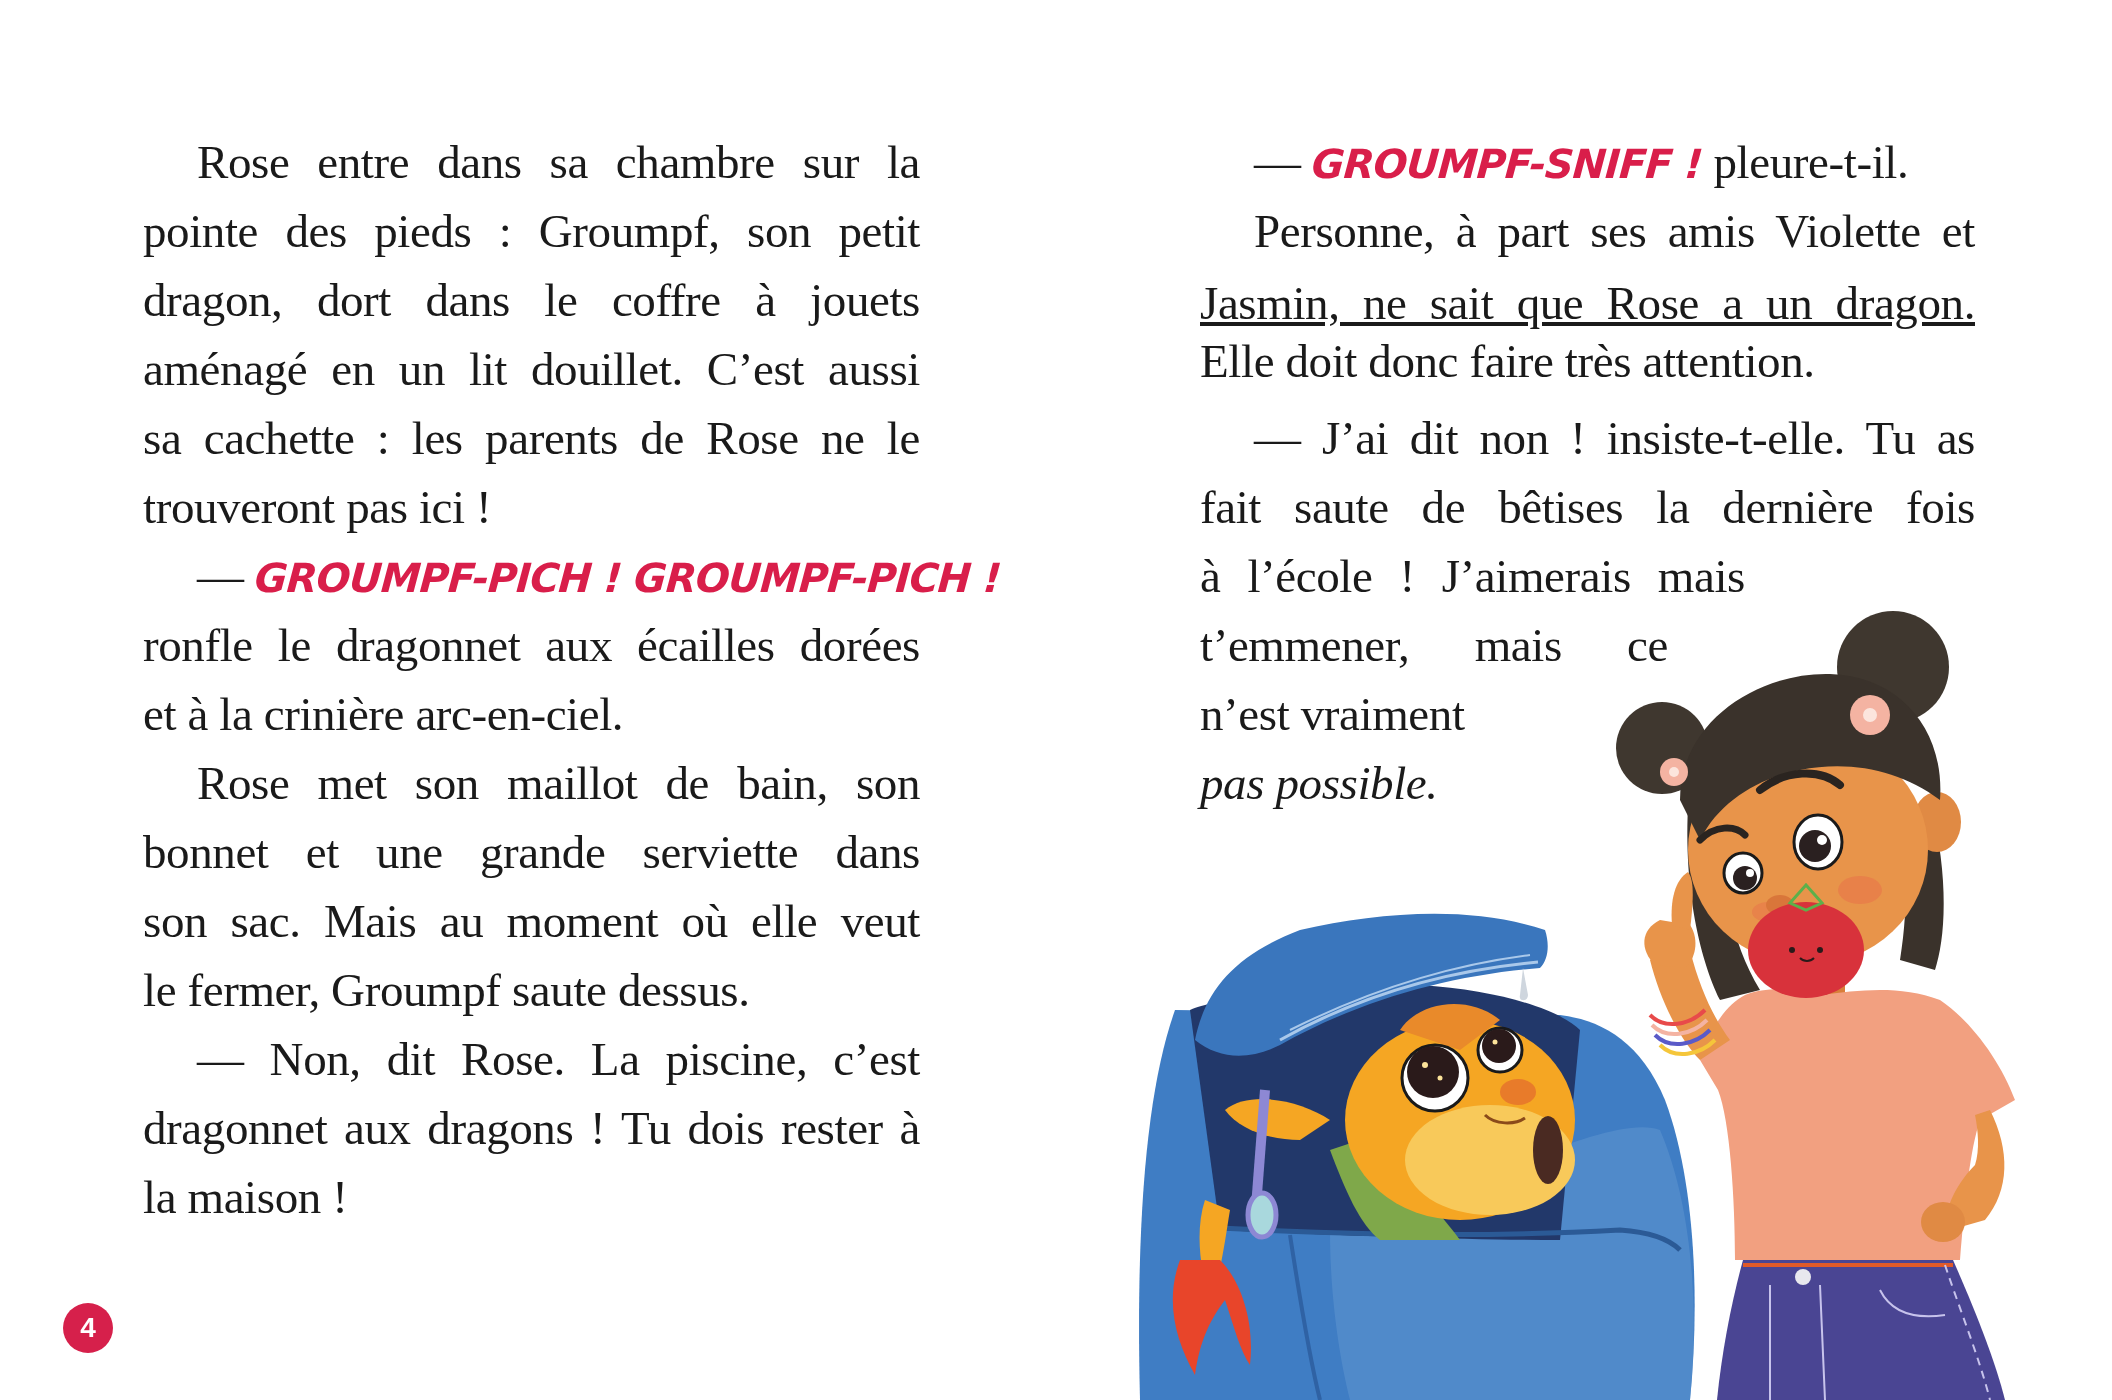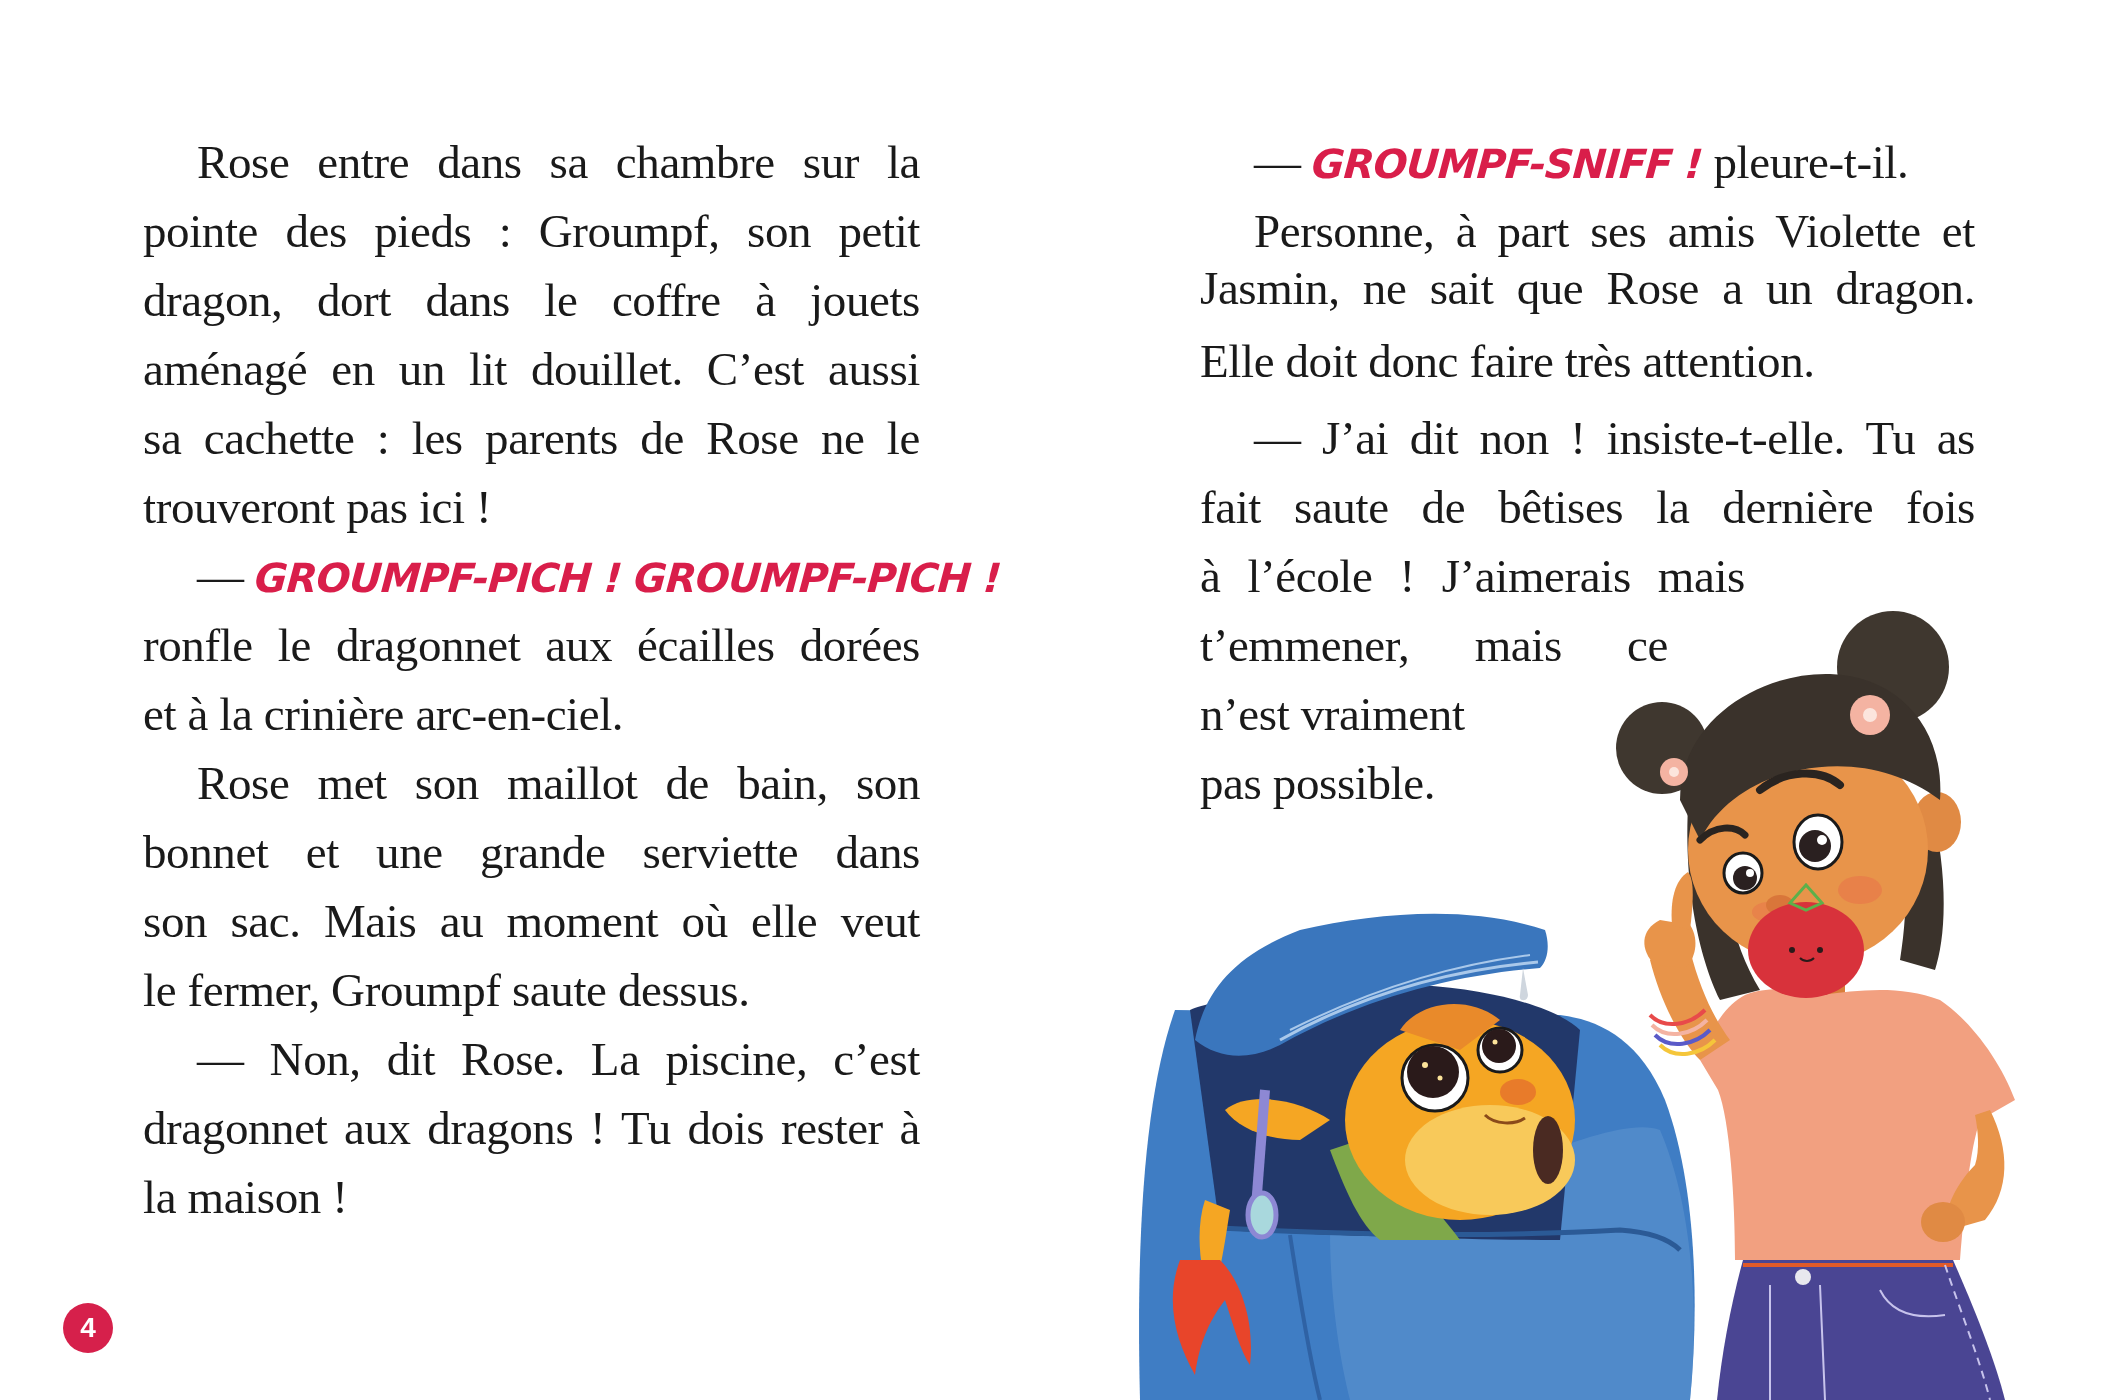--- a/index.html
+++ b/index.html
@@ -55,28 +55,28 @@
       <div class="line" style="top: 1094px; width: 777px;">dragonnet aux dragons ! Tu dois rester à</div>
       <div class="line last" style="top: 1163px; width: 777px;">la maison !</div>
     </div>
   <div class="page-number">4</div>
 </div>
 
 <div class="page page-right">
   <div class="col col-right" id="col-right">
       <div class="line indent last" style="top: 128px; width: 775px;"><span>—</span> <span class="sfx">GROUMPF-SNIFF !</span> <span>pleure-t-il.</span></div>
       <div class="line indent" style="top: 197px; width: 775px;">Personne, à part ses amis Violette et</div>
-      <div class="line" style="top: 254px; width: 775px;">Jasmin, ne sait que Rose a un dragon.</div>
+      <div class="line" style="top: 269px; width: 775px; text-decoration: underline;">Jasmin, ne sait que Rose a un dragon.</div>
       <div class="line last" style="top: 327px; width: 775px;">Elle doit donc faire très attention.</div>
       <div class="line indent" style="top: 404px; width: 775px;">— J’ai dit non ! insiste-t-elle. Tu as</div>
       <div class="line" style="top: 473px; width: 775px;">fait saute de bêtises la dernière fois</div>
       <div class="line" style="top: 542px; width: 545px;">à l’école ! J’aimerais mais</div>
       <div class="line" style="top: 611px; width: 468px;">t’emmener, mais ce</div>
       <div class="line last" style="top: 680px; width: 775px;">n’est vraiment</div>
-      <div class="line last" style="top: 749px; width: 775px;">pas possible.</div>
+      <div class="line last" style="top: 749px; width: 775px; font-style: italic;">pas possible.</div>
     </div>
 </div>
 
 <svg class="illustration" viewBox="0 0 2112 1400" xmlns="http://www.w3.org/2000/svg">
 
   <g>
     <path d="M1175,1010 C1150,1080 1135,1200 1140,1400 L1690,1400 C1700,1300 1695,1180 1665,1100 C1640,1040 1600,1020 1560,1015 Z" fill="#3F7DC4"></path>
     <path d="M1330,1230 C1330,1300 1340,1360 1350,1400 L1690,1400 C1700,1300 1690,1200 1660,1130 C1610,1110 1450,1200 1330,1230 Z" fill="#5B92CF" opacity="0.6"></path>
 
     <path d="M1190,1010 C1210,1000 1300,985 1420,985 C1500,990 1560,1010 1580,1030 L1560,1240 C1460,1240 1330,1235 1220,1230 Z" fill="#22386A"></path>

